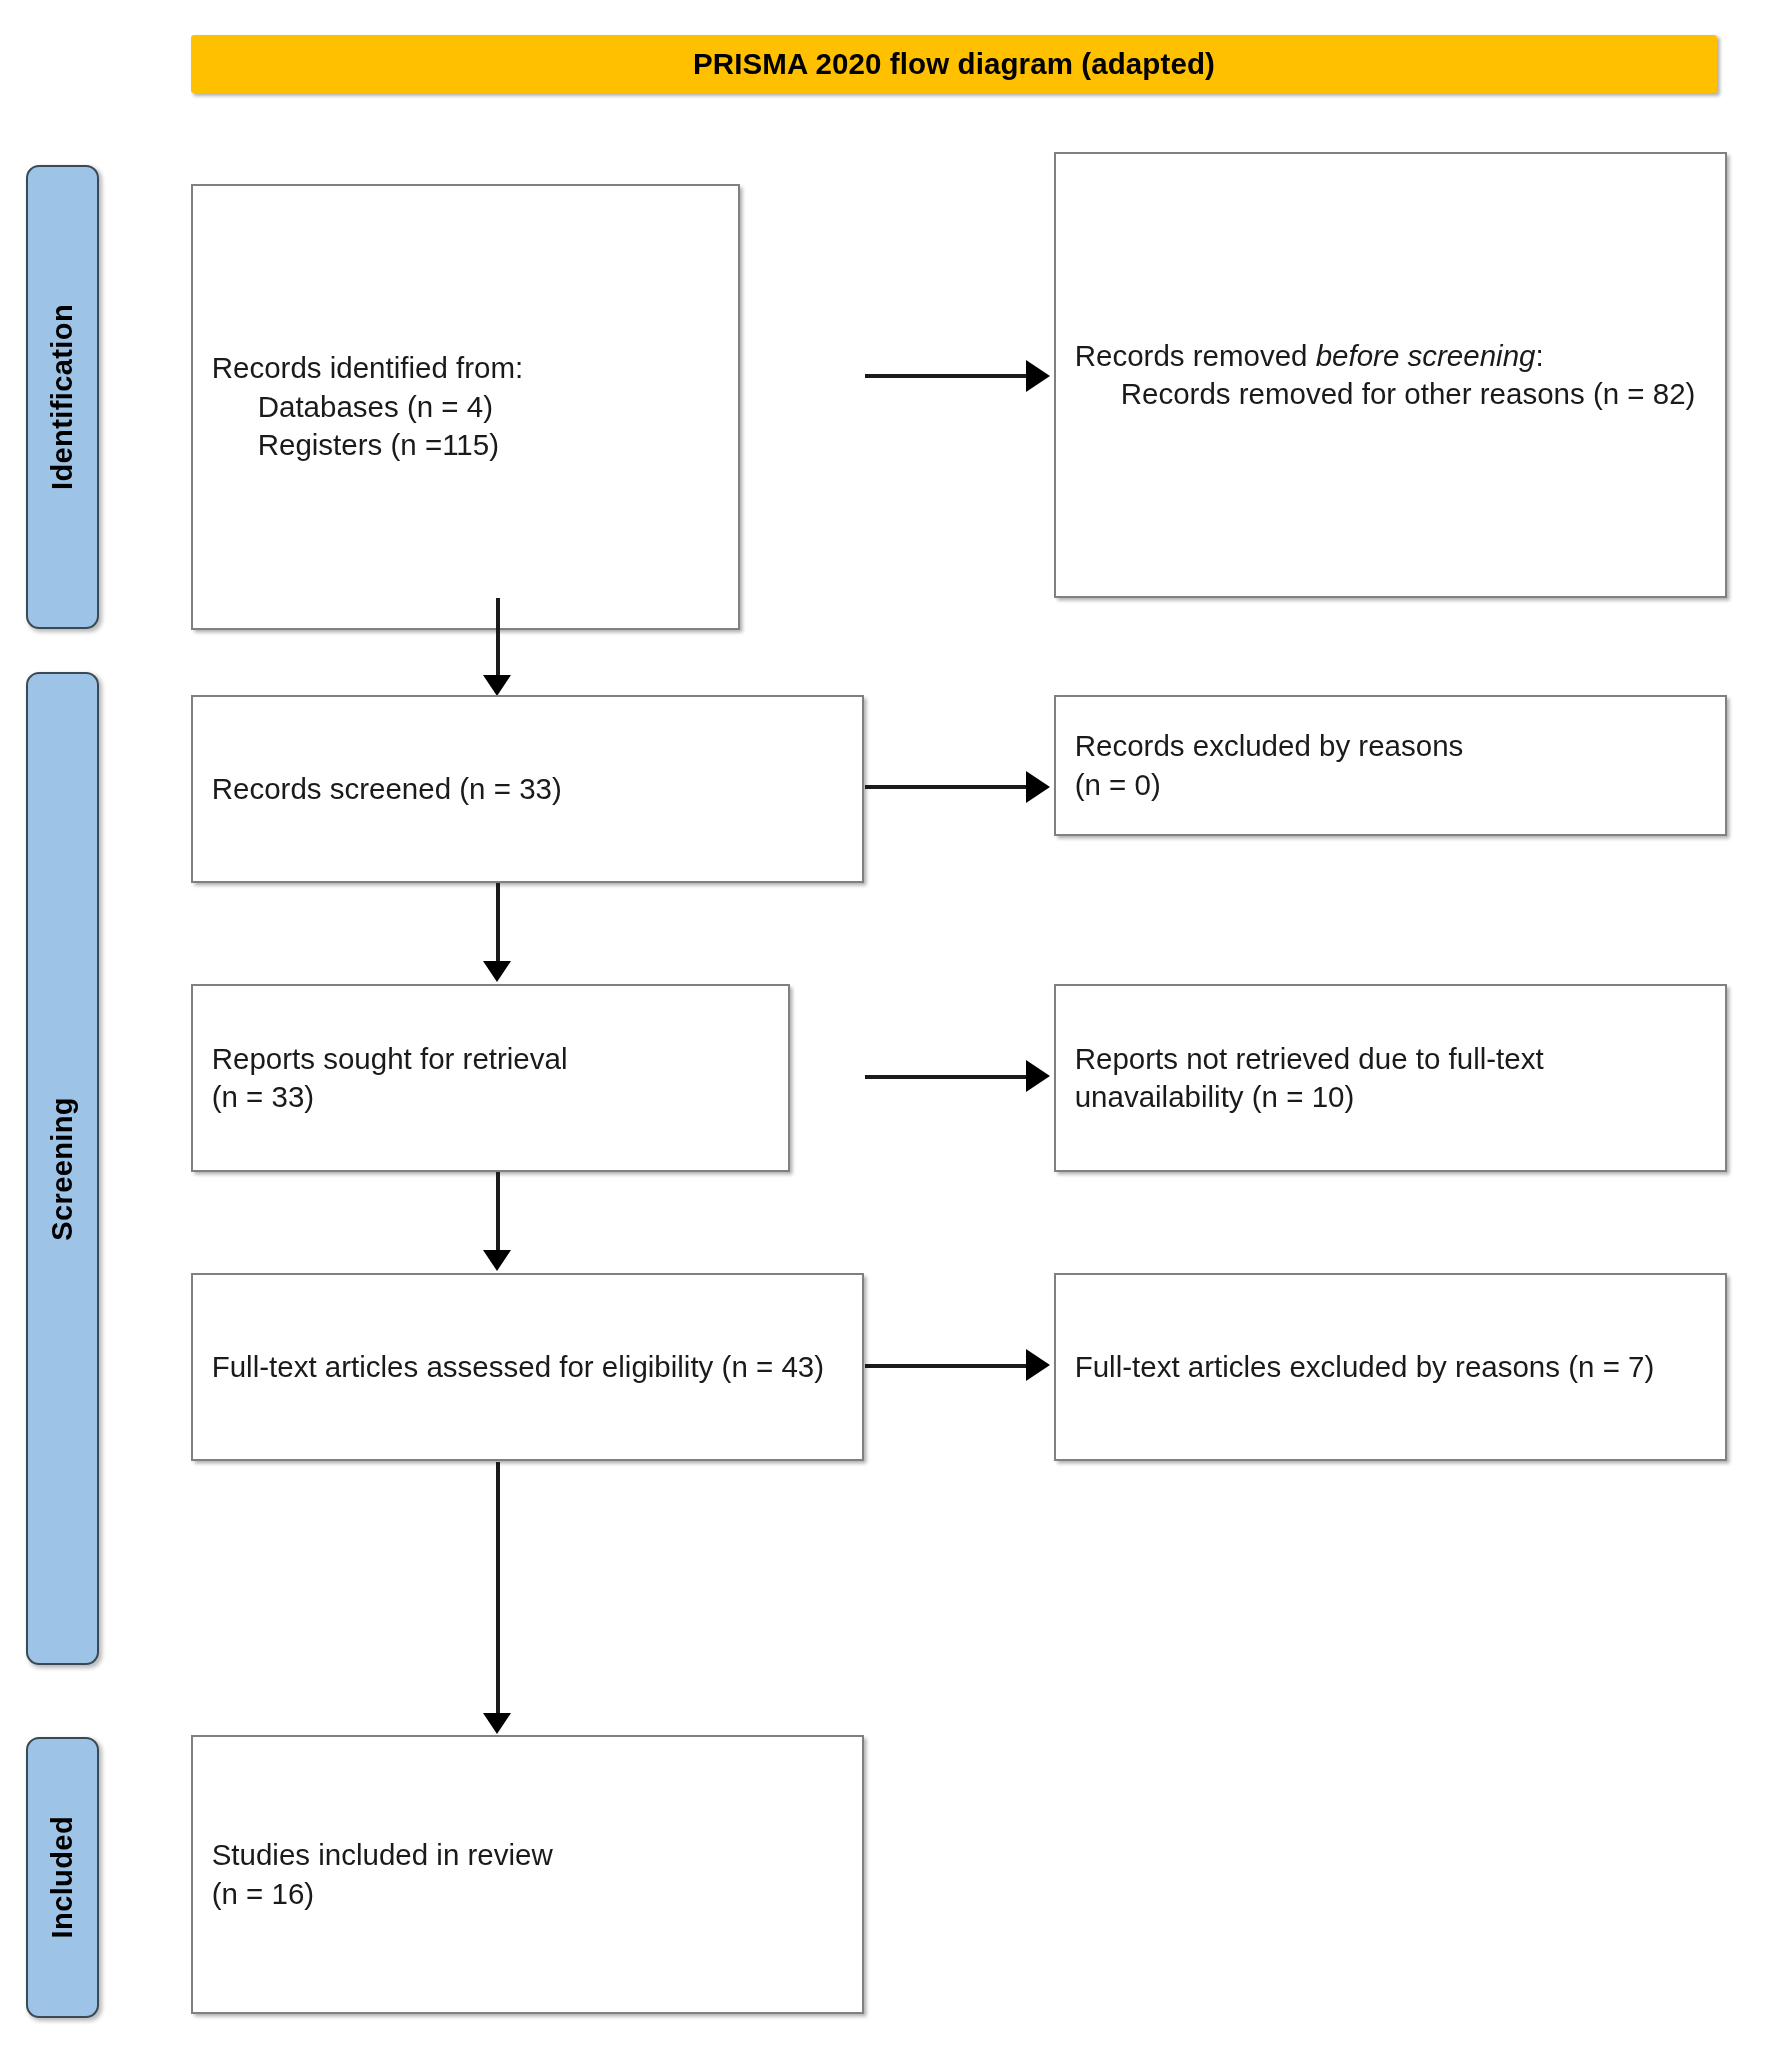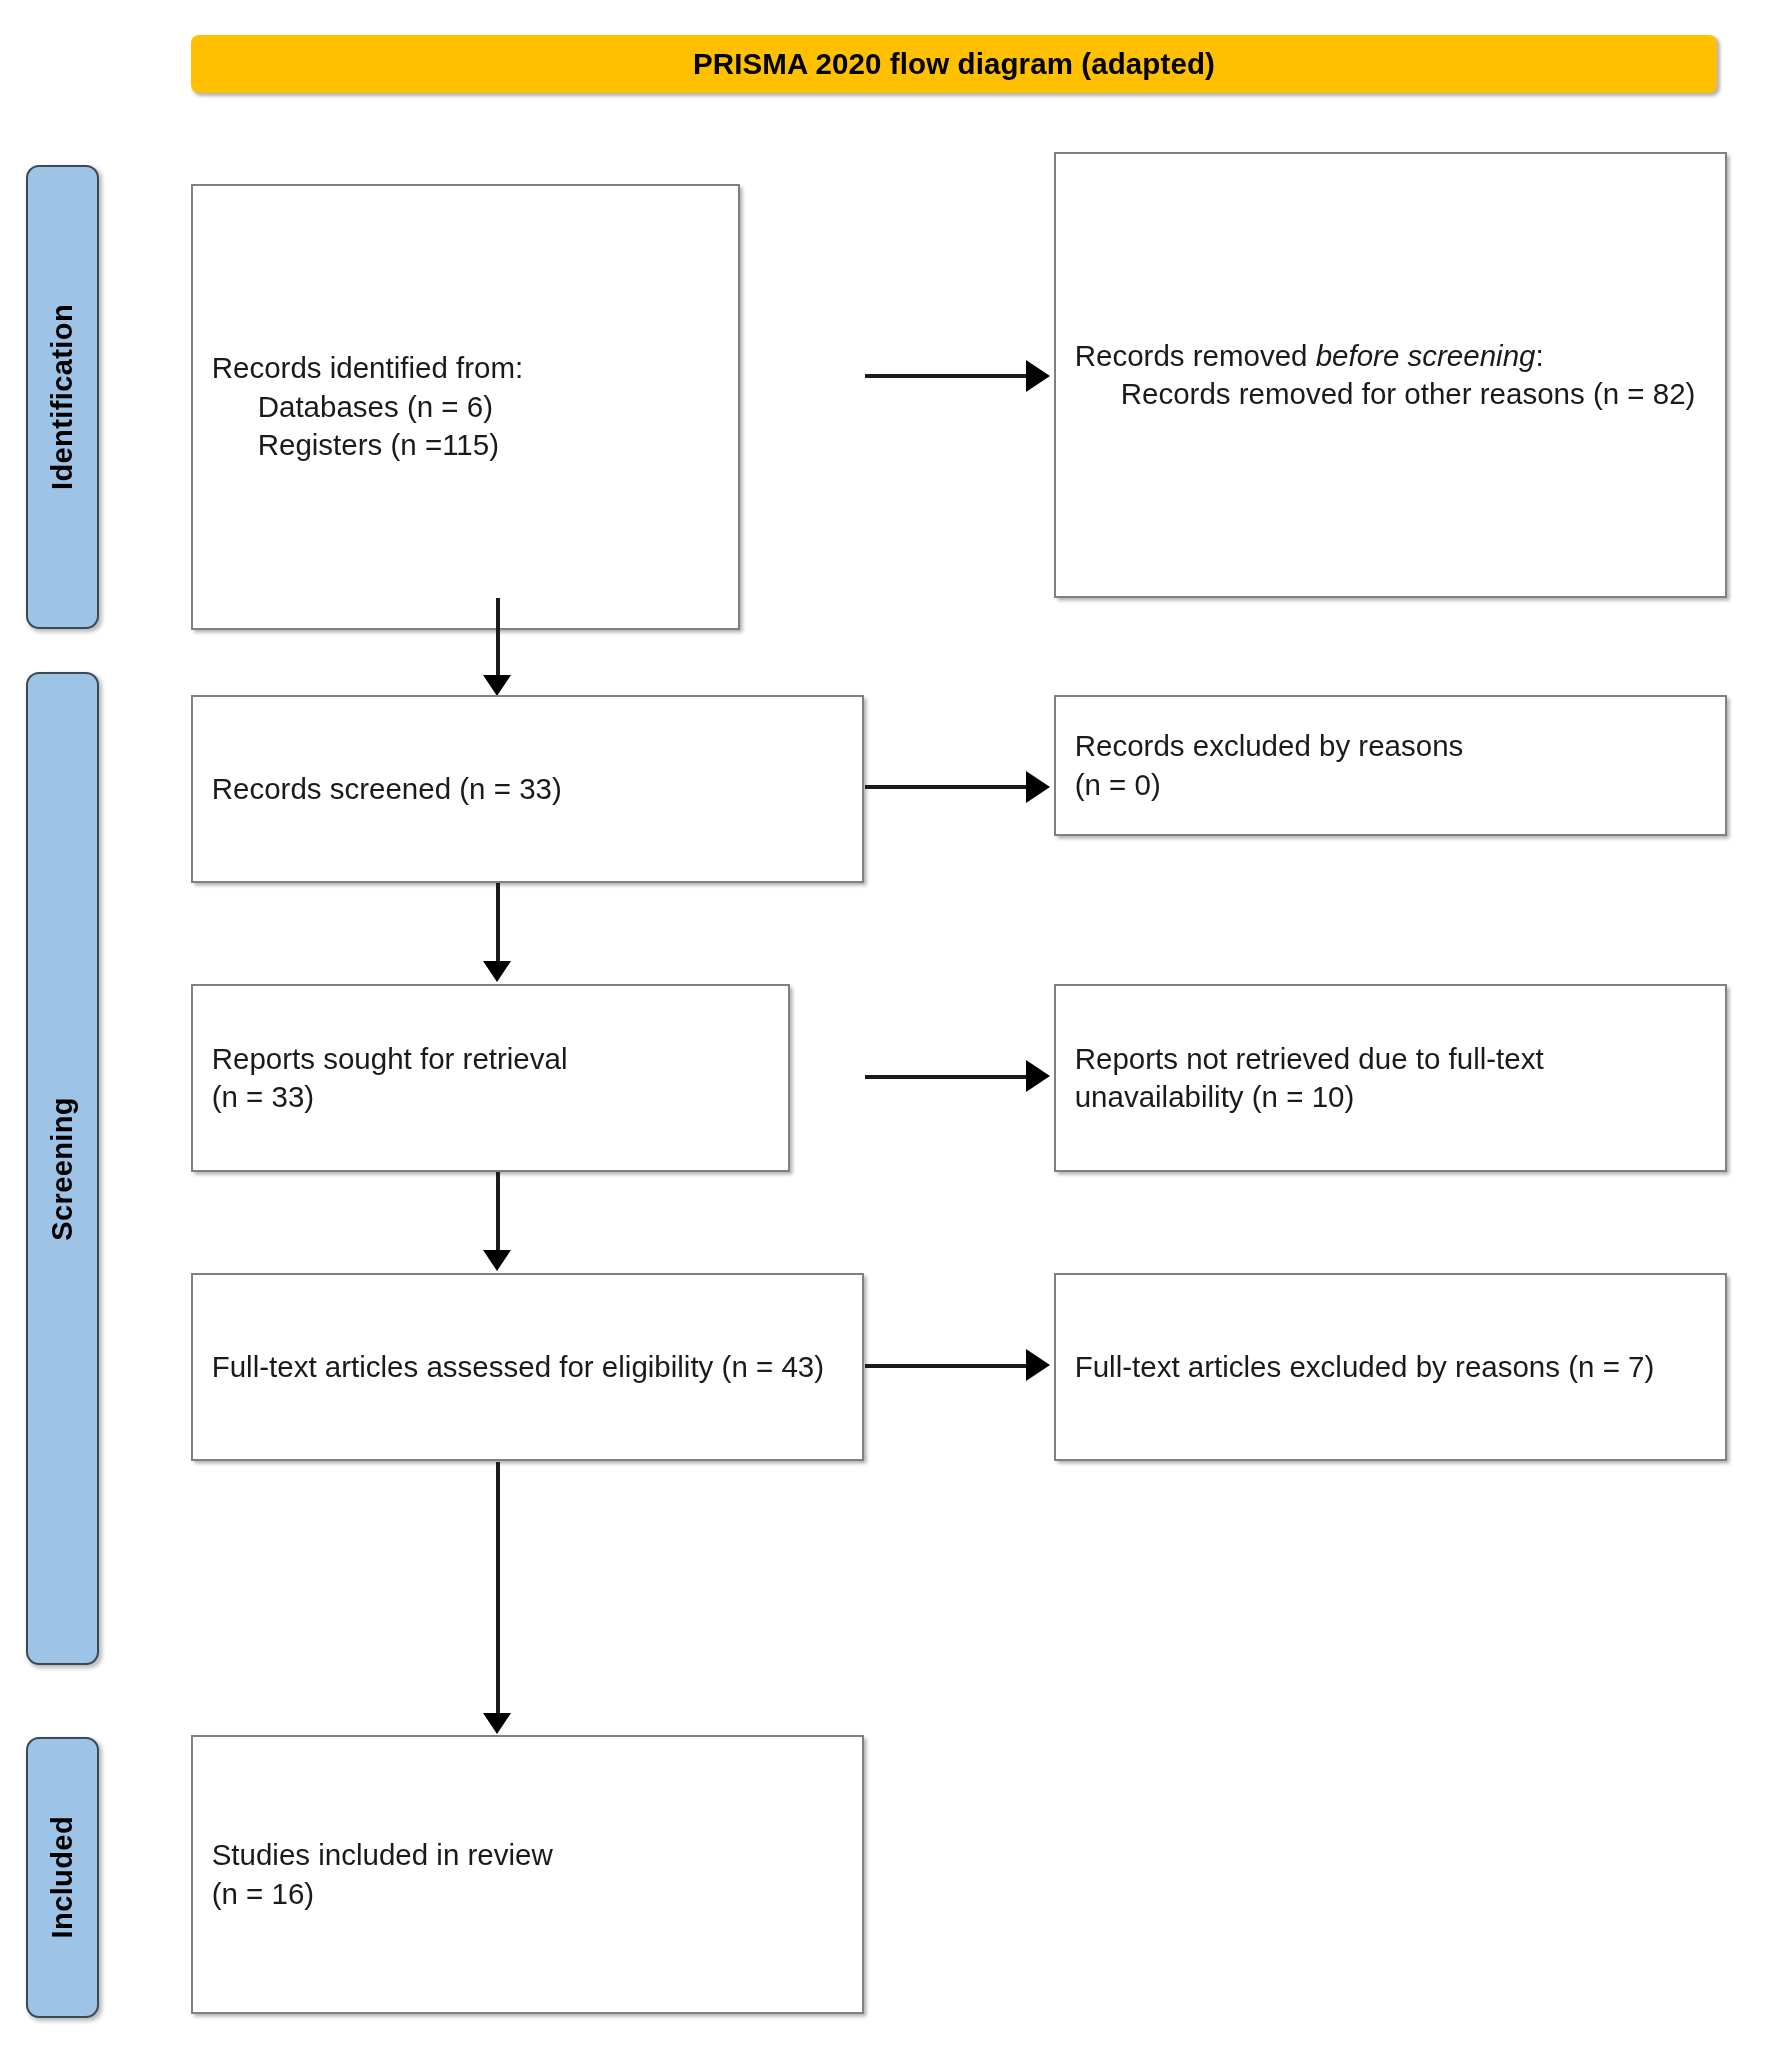--- a/index.html
+++ b/index.html
@@ -19,21 +19,21 @@
   }
 
   
   .header-bar {
     position: absolute;
     left: 191px;
     top: 35px;
     width: 1526px;
     height: 58px;
     background: #FFC000;
-    border-radius: 8px;
+    border-radius: 3px;
     box-shadow: 2.2px 2.2px 3.6px rgba(0,0,0,0.30);
     display: flex;
     align-items: center;
     justify-content: center;
   }
   .header-title {
     font-size: 29.5px;
     font-weight: bold;
     color: #000000;
     letter-spacing: 0.1px;
@@ -131,21 +131,21 @@
     <span class="phase-label">Screening</span>
   </div>
 
   <div class="phase-bar" style="left:26px; top:1737px; width:69px; height:277px;">
     <span class="phase-label">Included</span>
   </div>
 
   <div class="flow-box" style="left:191px; top:152px; width:549px; height:446px;margin-top:32px;">
     <div class="box-text">
       <span>Records identified from:</span>
-      <span class="indent">Databases (n = 6)</span>
+      <span class="indent">Databases (n = 4)</span>
       <span class="indent">Registers (n =115)</span>
     </div>
   </div>
 
   <div class="flow-box" style="left:1054px; top:152px; width:673px; height:446px;">
     <div class="box-text">
       <span><span>Records removed </span><em>before screening</em><span>:</span></span>
       <span class="indent">Records removed for other reasons (n = 82)</span>
     </div>
   </div>

